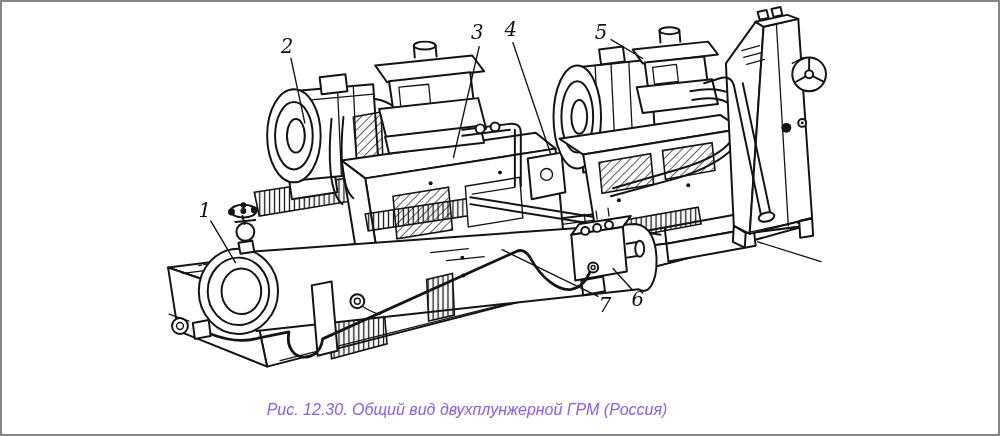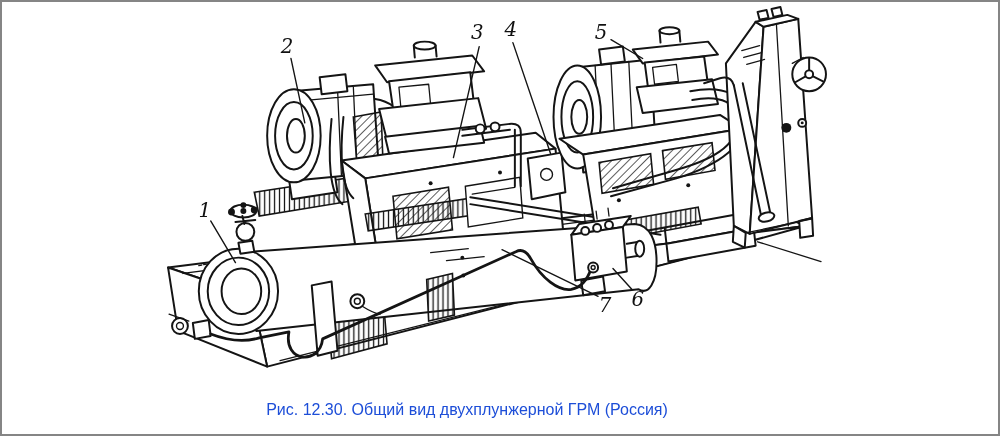--- a/index.html
+++ b/index.html
@@ -4,22 +4,23 @@
 <style>
   html,body{margin:0;padding:0;background:#e8e8e8;}
   .stage{
     position:relative;width:1000px;height:436px;background:#ffffff;
     box-sizing:border-box;border:2px solid #858585;overflow:hidden;
     font-family:"Liberation Sans",sans-serif;
   }
   .art{position:absolute;left:0;top:0;width:100%;height:100%;}
   .caption{
     position:absolute;top:398px;left:0;width:930px;text-align:center;
-    font-size:16px;line-height:19px;color:#1d4ed8;
+    font-size:16px;line-height:19px;color:#8b5cf6;
     font-family:"Liberation Sans",sans-serif;
+    font-style:italic;
   }
   
   .s  {fill:none;stroke:#141414;stroke-width:2;stroke-linecap:round;stroke-linejoin:round;}
   .s3 {fill:none;stroke:#141414;stroke-width:2.8;stroke-linecap:round;stroke-linejoin:round;}
   .t  {stroke-width:1.3;}
   .ld {fill:none;stroke:#141414;stroke-width:1.4;stroke-linecap:round;}
   .w  {fill:#ffffff;stroke:#141414;stroke-width:2;stroke-linejoin:round;}
   .wt {fill:#ffffff;stroke:#141414;stroke-width:1.4;}
   .h  {fill:url(#hd);stroke:#141414;stroke-width:1.6;}
   .v  {fill:url(#hv);stroke:#141414;stroke-width:1.6;}

